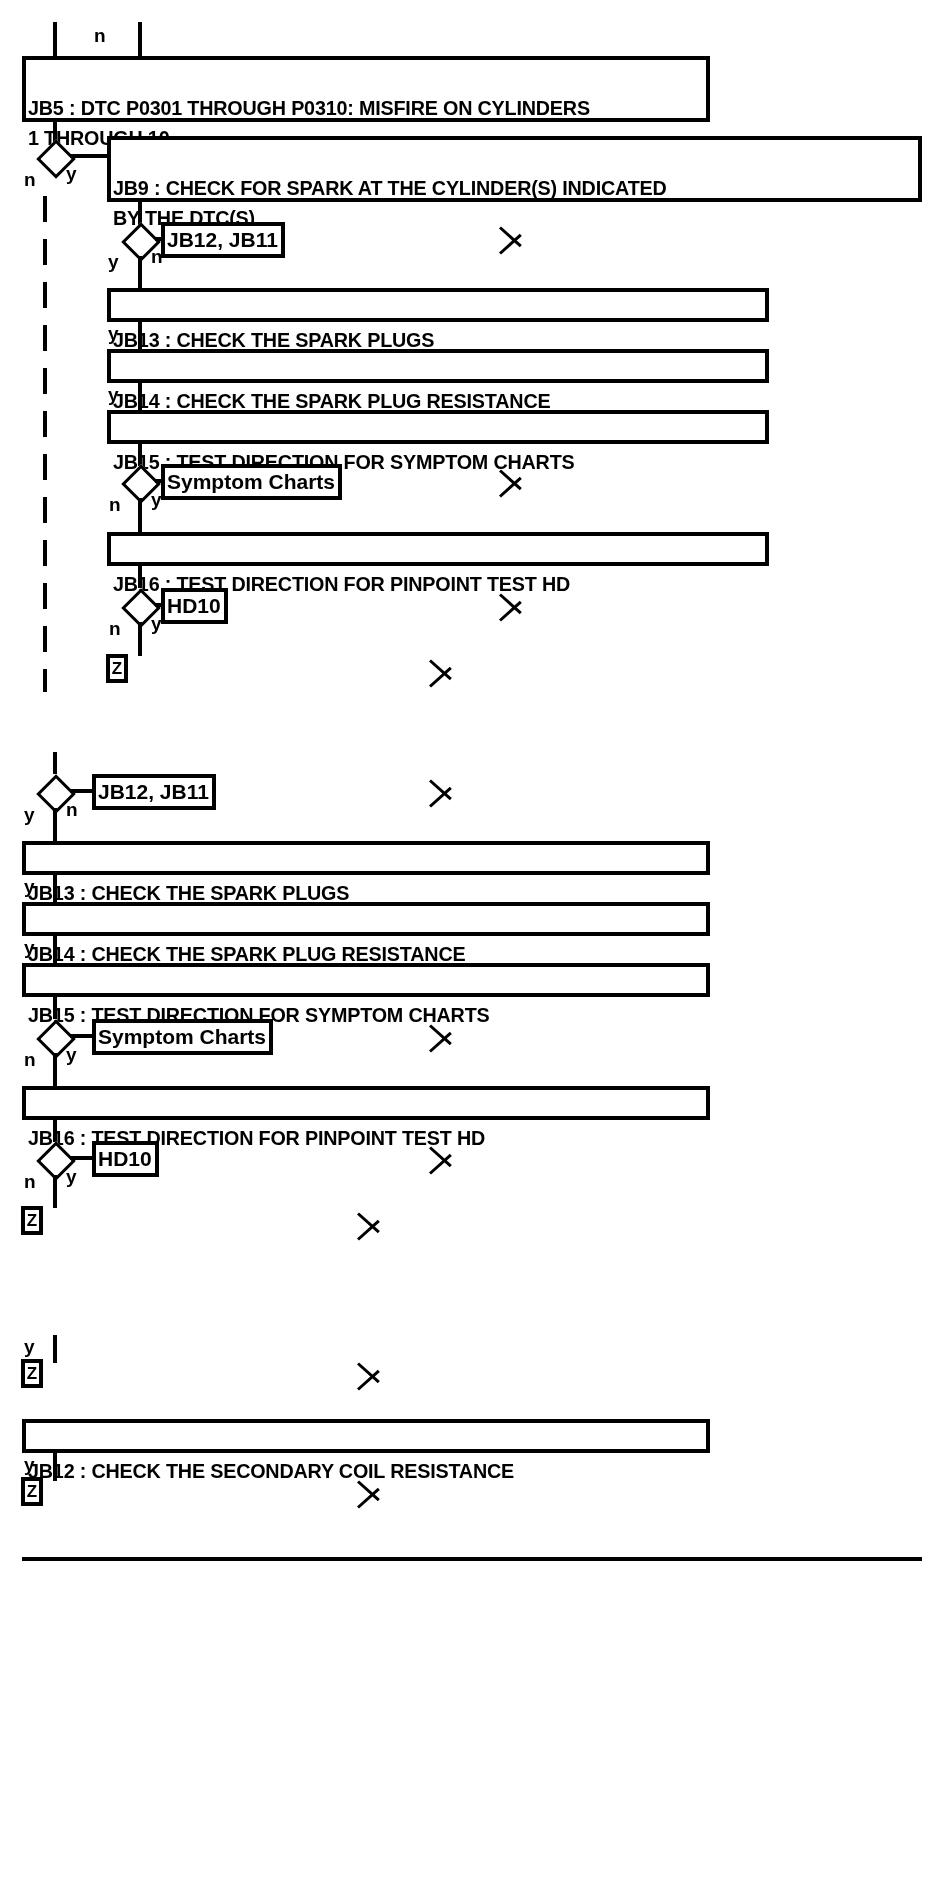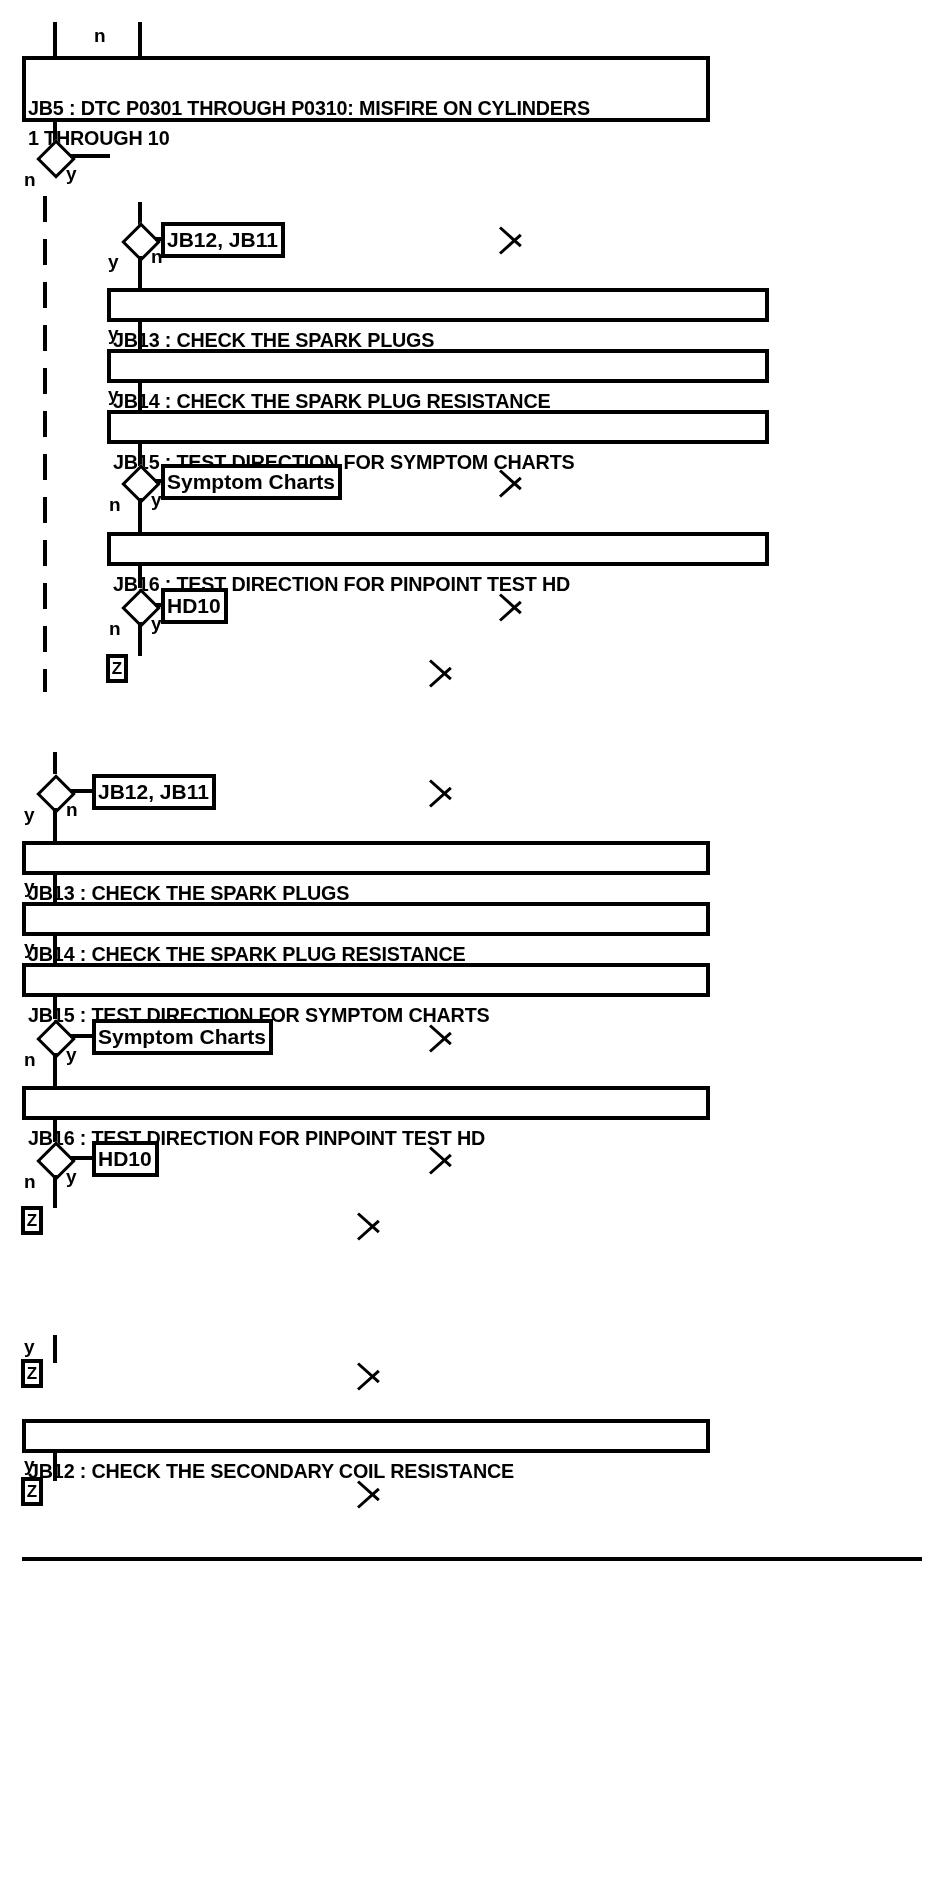--- a/index.html
+++ b/index.html
@@ -156,20 +156,24 @@
   <div class="vline" style="left:53px; top:122px; height:34px;"></div>
   <div class="diamond" style="left:36px; top:139px;">
       <i></i>
     </div>
   <div class="elabel" style="left:24px;  top:170px;">n</div>
   <div class="elabel" style="left:66px;  top:164px;">y</div>
   <div class="hline" style="left:70px; top:154px; width:40px;"></div>
 
   <div class="vdash" style="left:43px; top:196px; height:496px;"></div>
 
+  <div class="box" style="left:107px; top:136px; width:815px; height:66px;">
+    <span class="txt">JB9 : CHECK FOR SPARK AT THE CYLINDER(S) INDICATED
+BY THE DTC(S)</span>
+  </div>
 
   <div class="vline" style="left:138px; top:202px; height:24px;"></div>
   <div class="diamond" style="left:121px; top:222px;">
       <i></i>
     </div>
   <div class="elabel" style="left:151px; top:247px;">n</div>
   <div class="elabel" style="left:108px; top:252px;">y</div>
   <div class="hline" style="left:155px; top:237px; width:26px;"></div>
   <div class="refbox" style="left:161px; top:222px;"><span>JB12, JB11</span></div>
   <div class="chev" style="left:500px; top:216px;">

